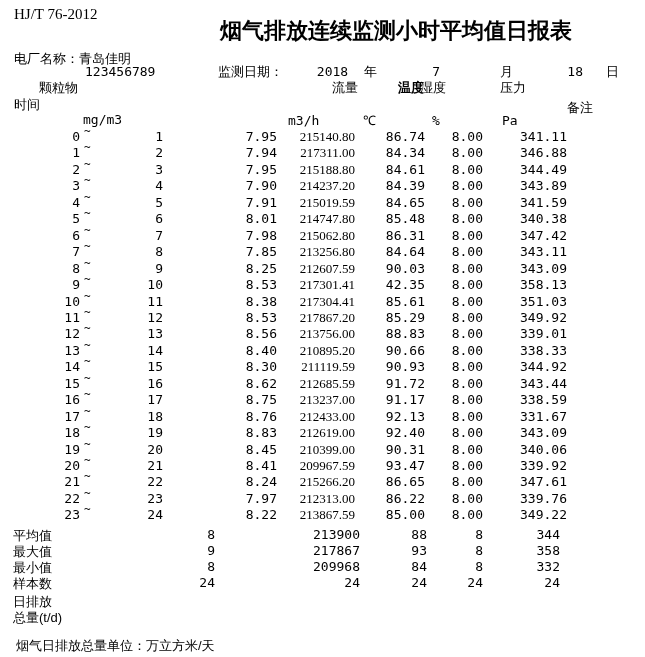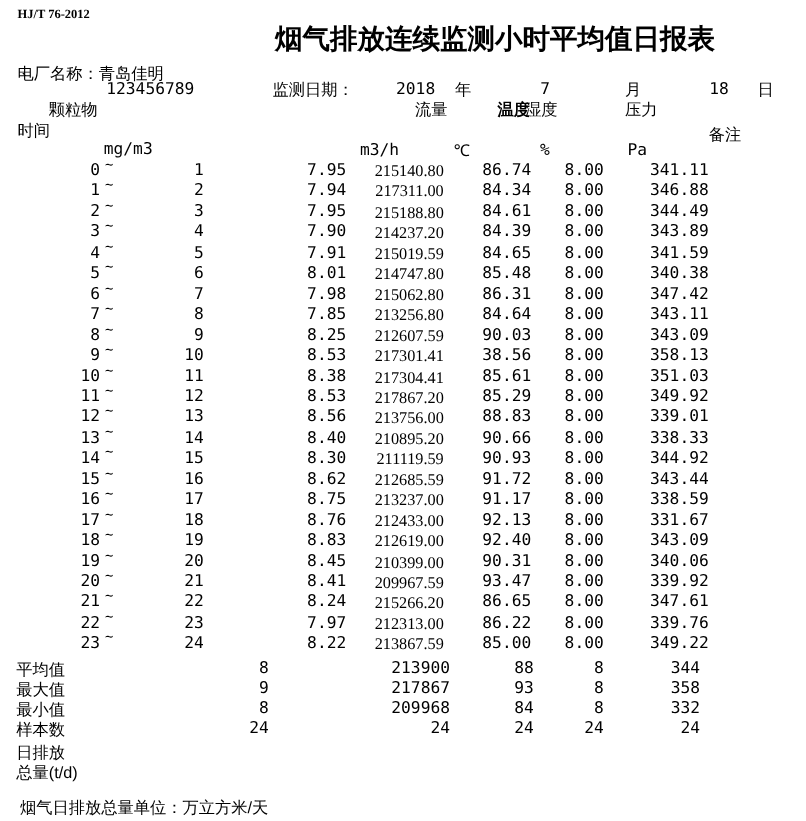--- a/index.html
+++ b/index.html
@@ -1,20 +1,20 @@
 <!DOCTYPE html>
 <html><head>
 <meta charset="utf-8">
 <style>
   html,body{margin:0;padding:0;background:#fff;}
   .page{position:relative;width:645px;height:657px;background:#ffffff;color:#000;
         font-family:"Liberation Sans",sans-serif;font-size:13px;overflow:hidden;}
   .abs{position:absolute;white-space:nowrap;}
   .num{font-family:"DejaVu Sans Mono",monospace;font-size:13px;}
-  .std-code{left:14px;top:6px;font-weight:bold;font-size:10px;font-family:"Liberation Serif",serif;}
+  .std-code{left:14px;top:6px;font-weight:normal;font-size:15px;font-family:"Liberation Serif",serif;}
   .title{left:220px;top:16px;width:346px;text-align:center;font-weight:bold;font-size:22px;}
   .plant-line{left:14px;top:50px;}
   .plant-mark{left:16px;top:58px;font-family:"DejaVu Sans Mono",monospace;}
   .plant-code{left:85px;top:64px;}
   .lbl-date{left:218px;top:63px;}
   .v-year{left:305px;top:64px;width:55px;text-align:center;}
   .u-year{left:364px;top:63px;}
   .v-month{left:405px;top:64px;width:35px;text-align:right;}
   .u-month{left:500px;top:63px;}
   .v-day{left:545px;top:64px;width:38px;text-align:right;}
@@ -174,21 +174,21 @@
     <span class="cell c-temp">90.03</span>
     <span class="cell c-hum">8.00</span>
     <span class="cell c-press">343.09</span>
   </div>
       <div class="data-row" style="top: 277px;">
     <span class="cell c-from">9</span>
     <span class="cell c-tilde">~</span>
     <span class="cell c-to">10</span>
     <span class="cell c-pm">8.53</span>
     <span class="cell c-flow">217301.41</span>
-    <span class="cell c-temp">38.56</span>
+    <span class="cell c-temp">42.35</span>
     <span class="cell c-hum">8.00</span>
     <span class="cell c-press">358.13</span>
   </div>
       <div class="data-row" style="top: 293.5px;">
     <span class="cell c-from">10</span>
     <span class="cell c-tilde">~</span>
     <span class="cell c-to">11</span>
     <span class="cell c-pm">8.38</span>
     <span class="cell c-flow">217304.41</span>
     <span class="cell c-temp">85.61</span>

